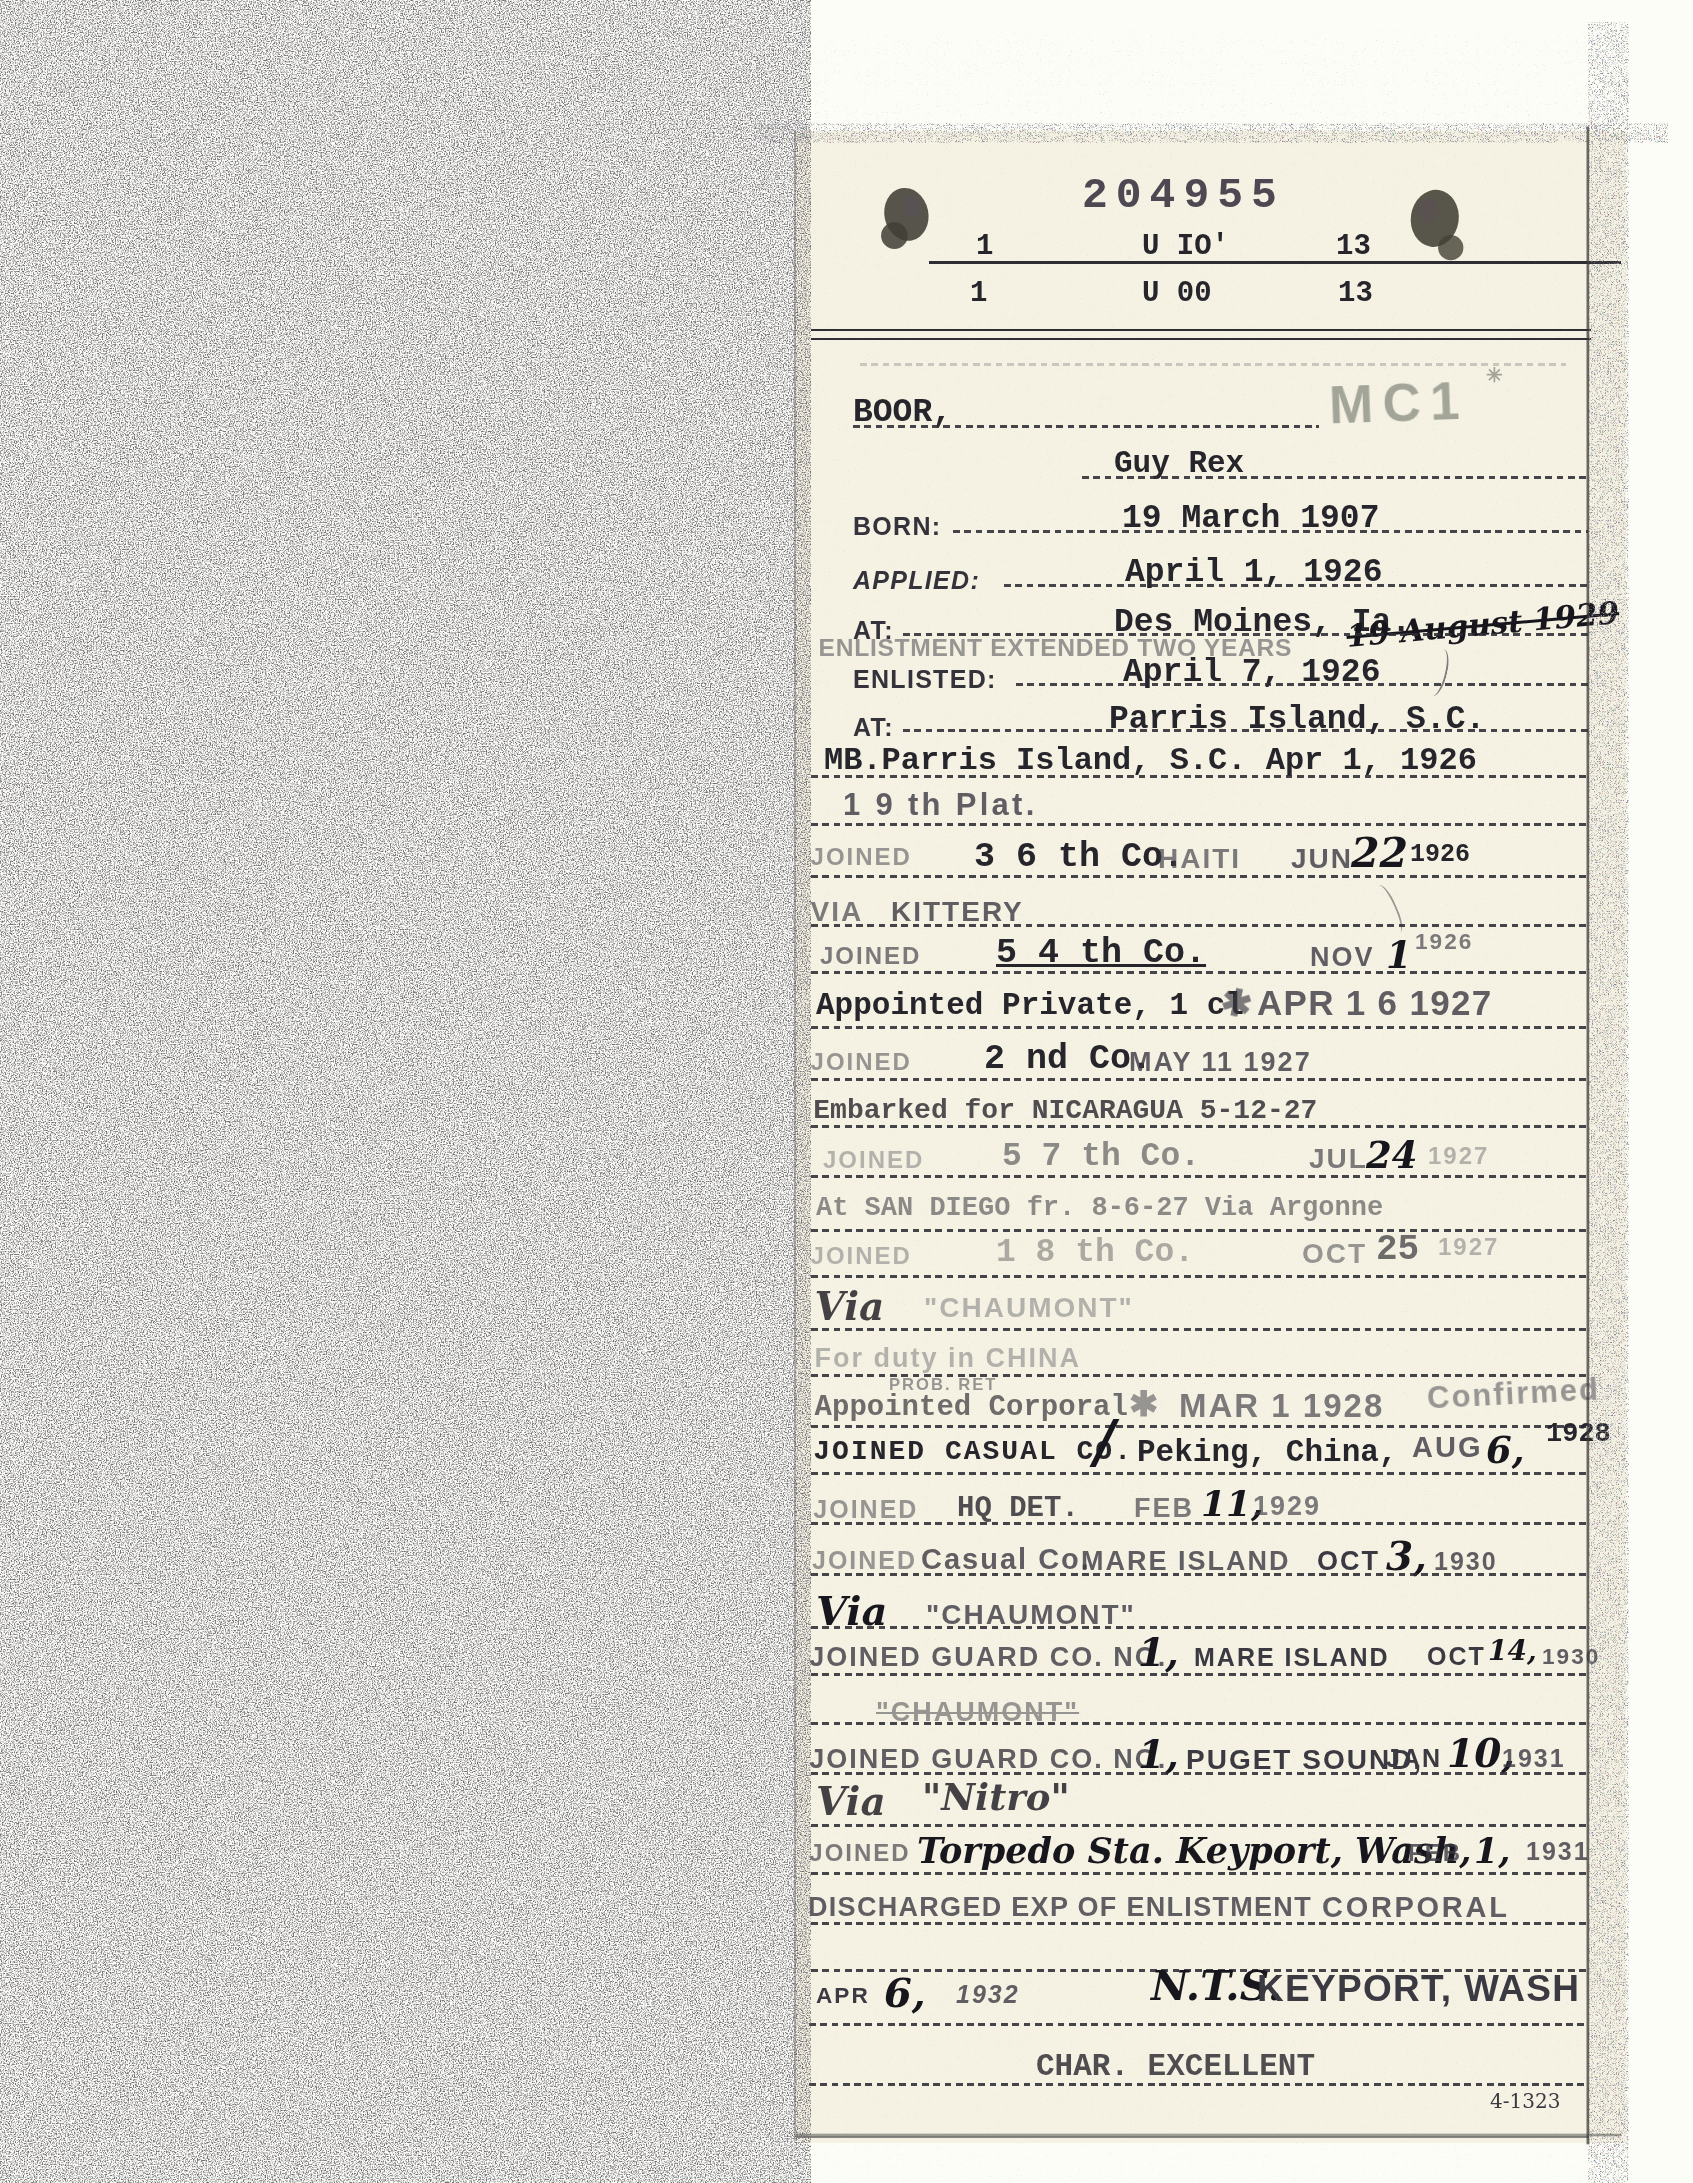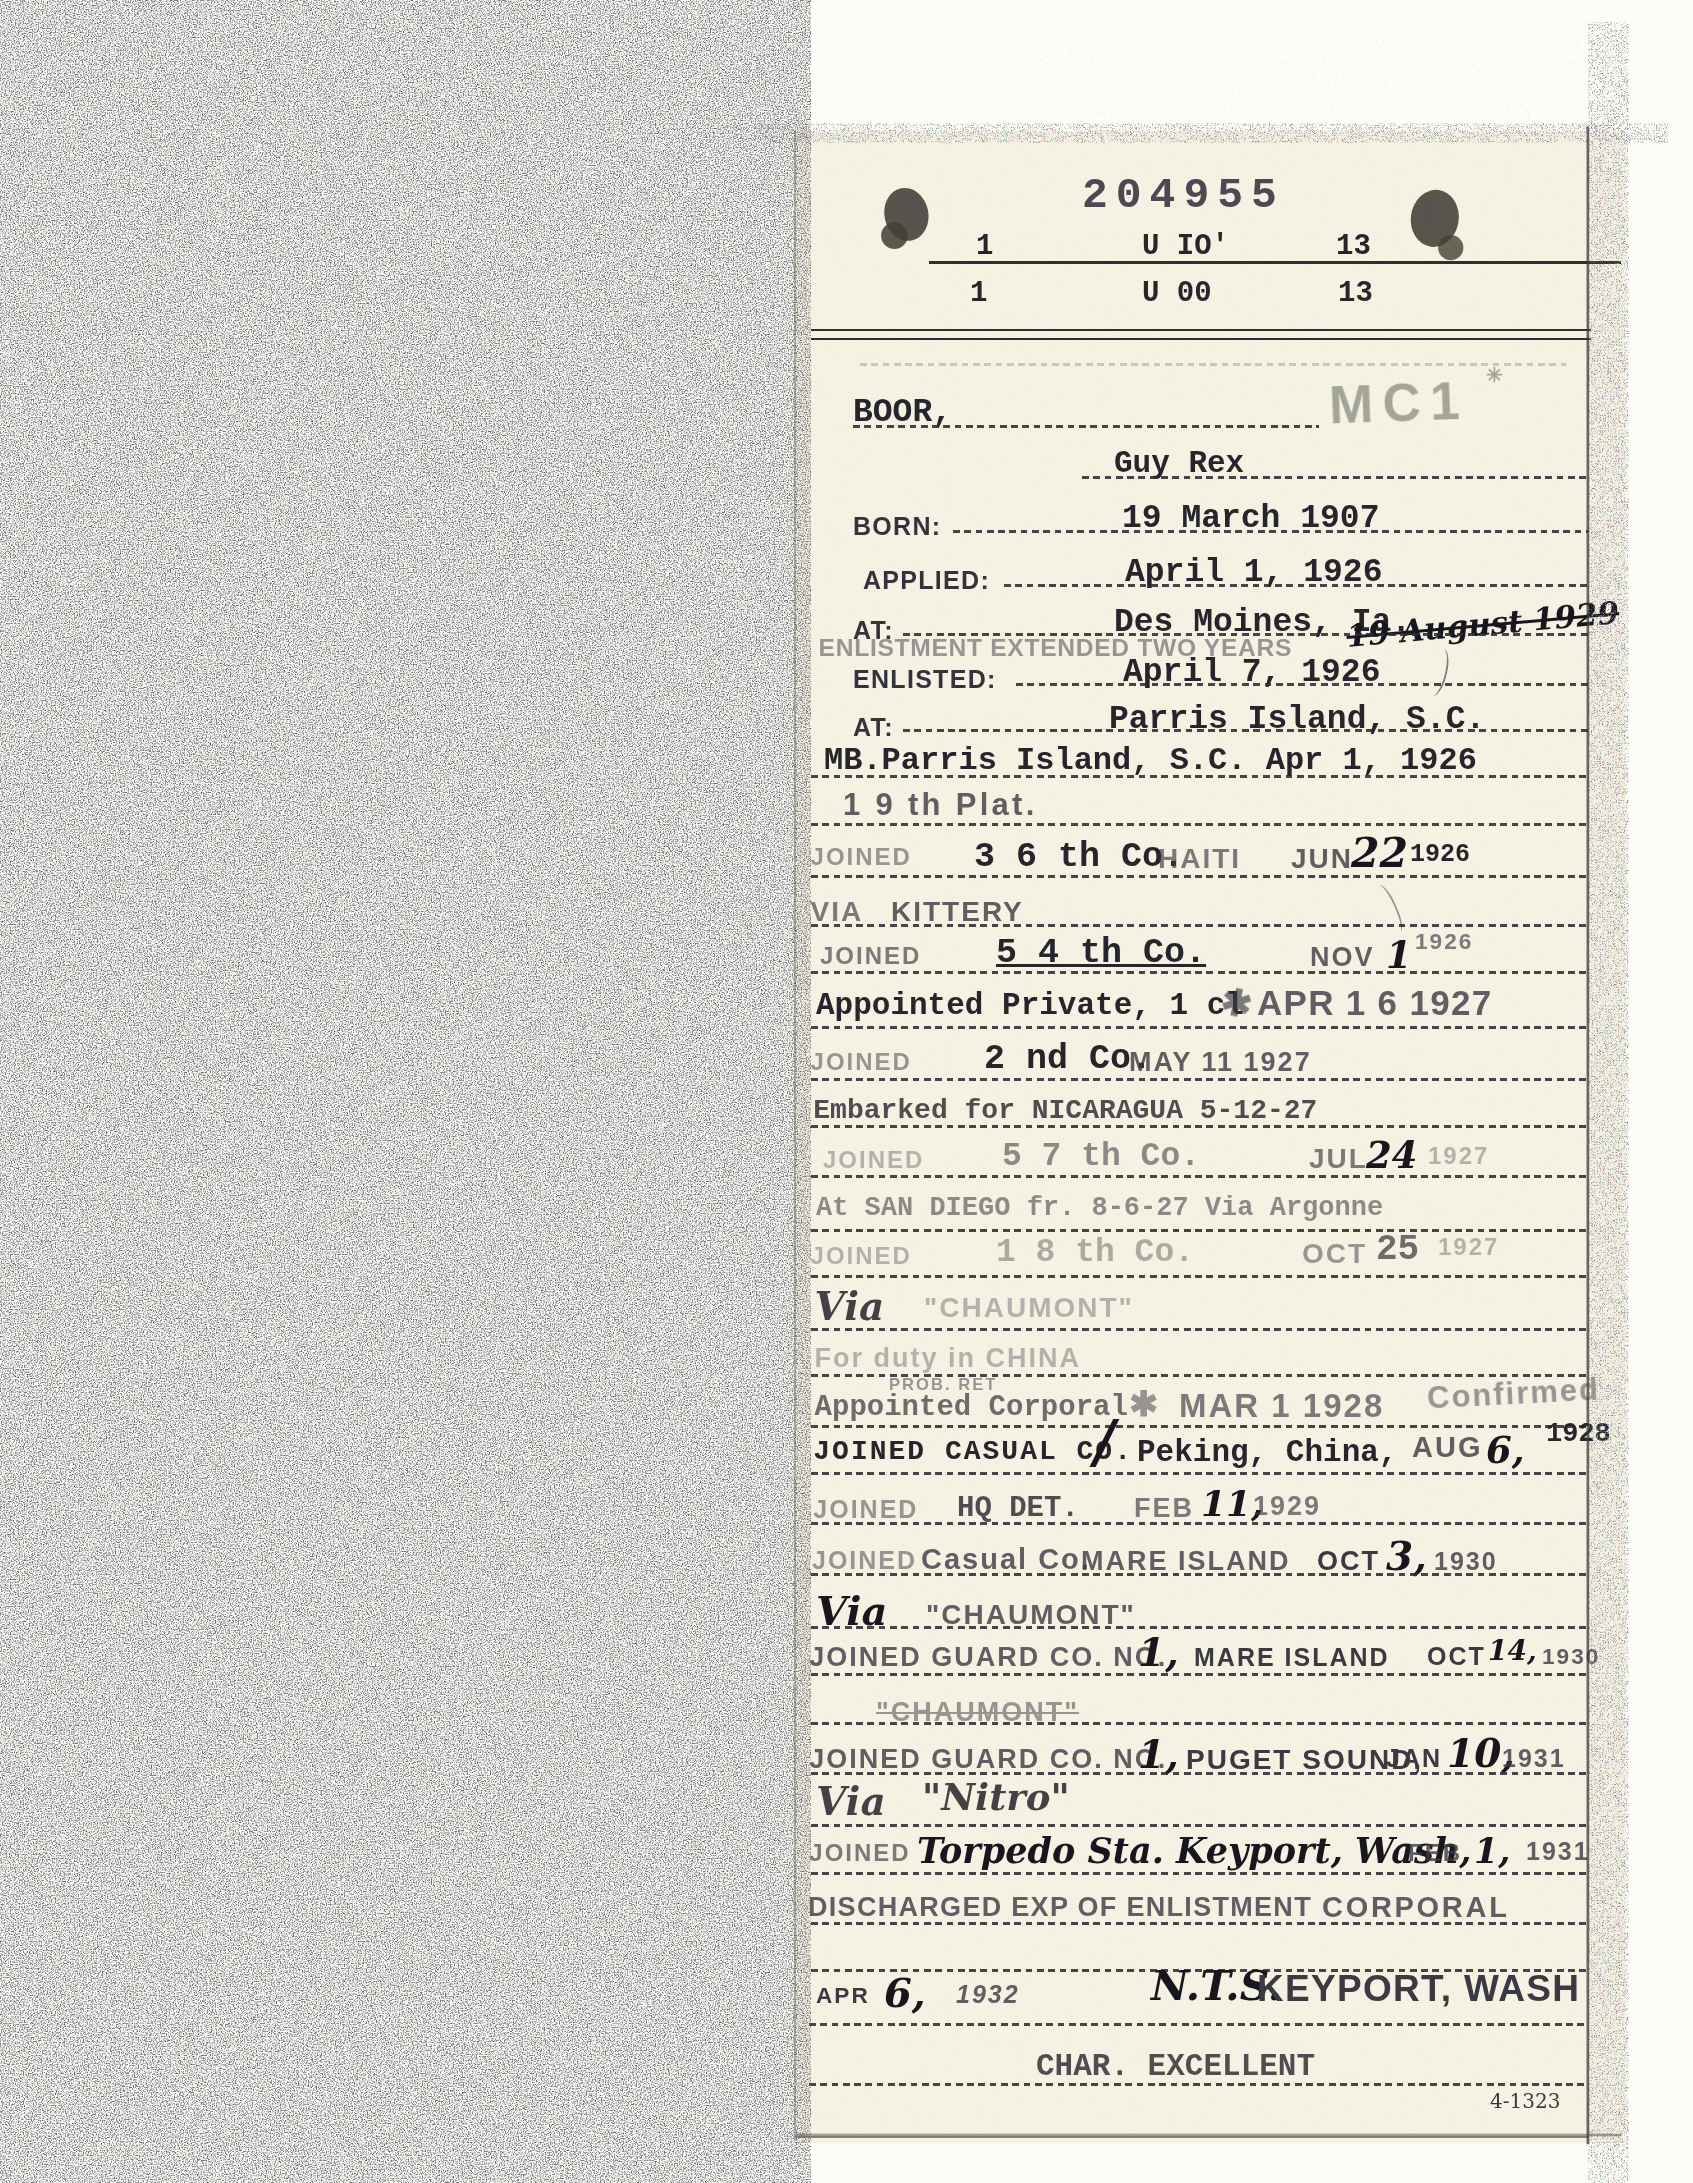--- a/index.html
+++ b/index.html
@@ -51,21 +51,21 @@
     <div class="seg stampt f50" style="left:690px;top:234px;font-size:20px;color:#535a50;">✳</div>
     <div class="seg typed" style="left:57px;top:265px;font-size:33px;">BOOR,</div>
     <div class="dash" style="left:57px;top:294px;width:466px;"></div>
     <div class="seg typed" style="left:318px;top:317px;font-size:31px;">Guy Rex</div>
     <div class="dash" style="left:286px;top:345px;width:505px;"></div>
 
     <div class="seg form-label" style="left:57px;top:383px;font-size:25px;">BORN:</div>
     <div class="seg typed" style="left:326px;top:371px;font-size:33px;">19 March 1907</div>
     <div class="dash" style="left:157px;top:399px;width:635px;"></div>
 
-    <div class="seg form-label" style="left:67px;top:437px;font-size:25px;">APPLIED:</div>
+    <div class="seg form-label" style="left:57px;top:437px;font-size:25px;font-style:italic;">APPLIED:</div>
     <div class="seg typed" style="left:329px;top:425px;font-size:33px;">April 1, 1926</div>
     <div class="dash" style="left:208px;top:453px;width:584px;"></div>
 
     <div class="seg form-label" style="left:57px;top:487px;font-size:25px;">AT:</div>
     <div class="seg typed" style="left:318px;top:475px;font-size:33px;">Des Moines, Ia.</div>
     <div class="seg hand strike" style="left:550px;top:478px;font-size:31px;transform:rotate(-5deg);">19 August 1929</div>
     <div class="dash" style="left:107px;top:502px;width:686px;"></div>
     <div class="seg stampt f50" style="left:22.6px;top:505px;font-size:24.6px;letter-spacing:0.7px;">ENLISTMENT EXTENDED TWO YEARS</div>
 
     <div class="seg form-label" style="left:57px;top:536px;font-size:25px;">ENLISTED:</div>

